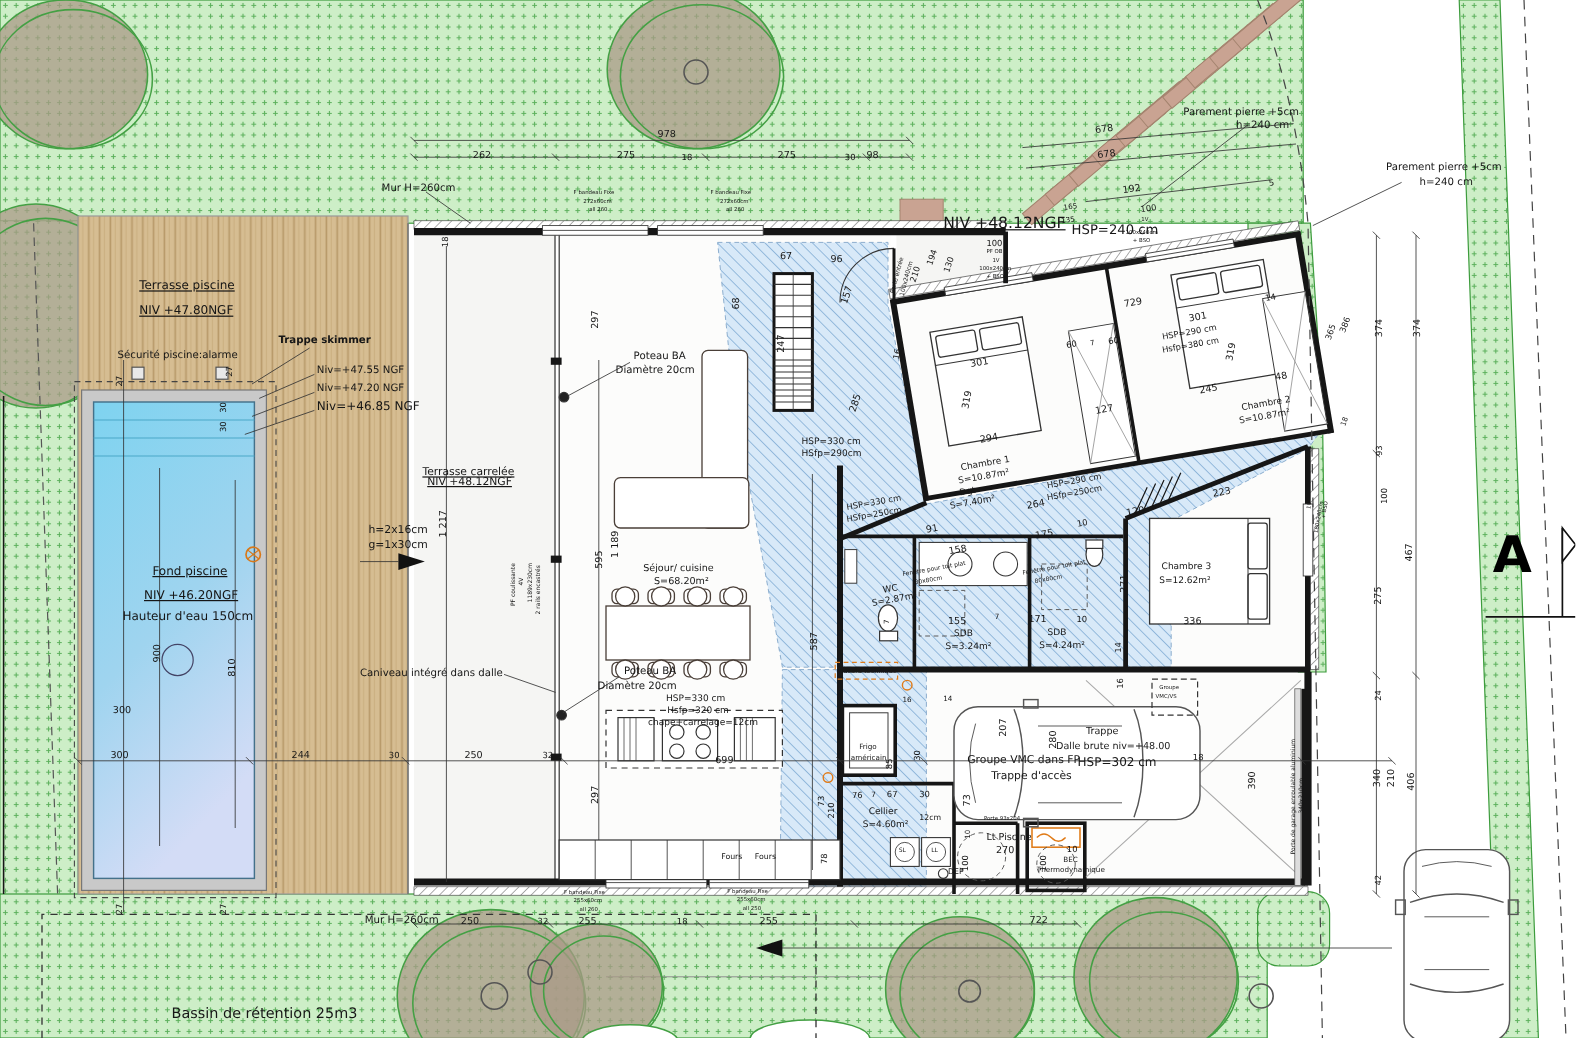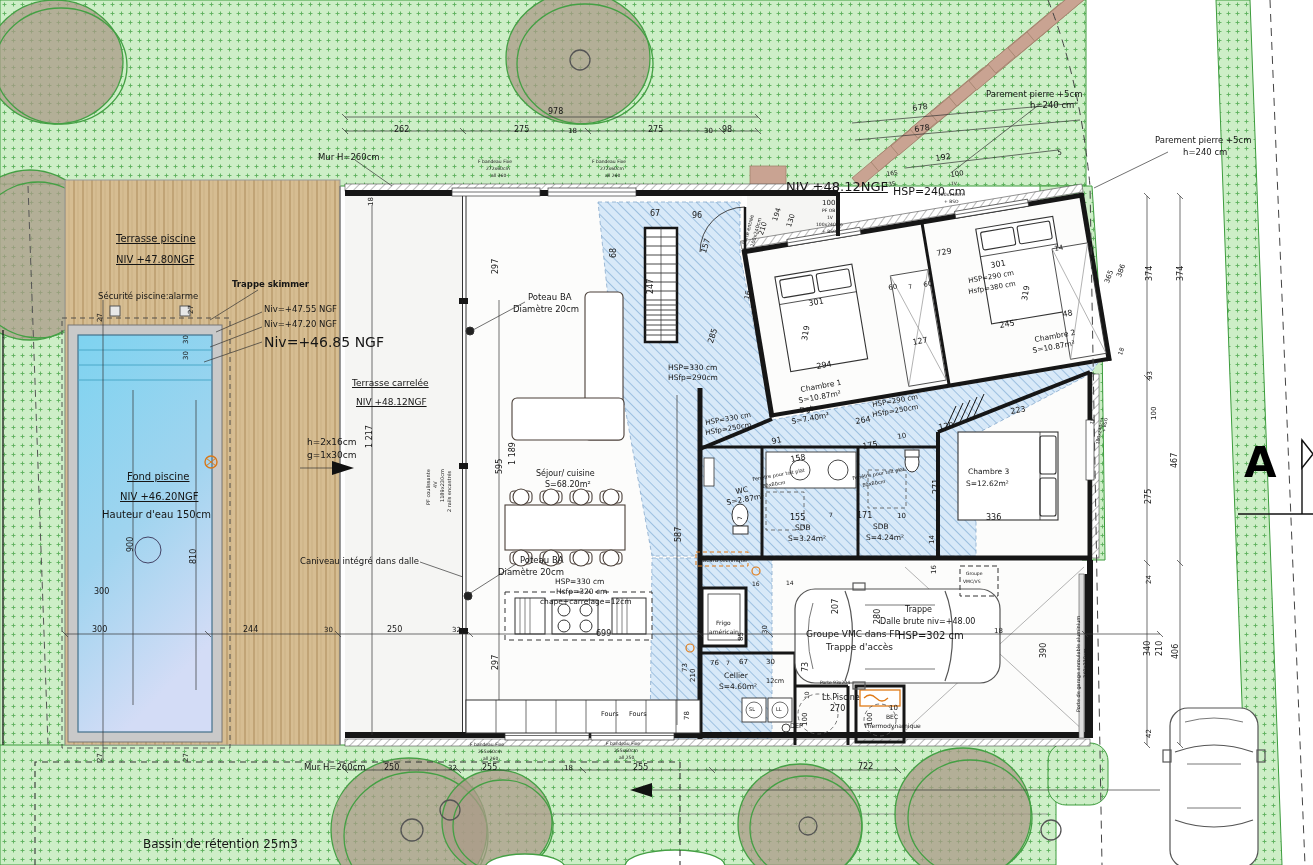--- a/index.html
+++ b/index.html
@@ -350,25 +350,25 @@
   </g>
 </svg>
 
 <div id="labels">
       <div class="lbl u" style="left: 116px; top: 234px; font-size: 10px;">Terrasse piscine</div>
       <div class="lbl u" style="left: 116px; top: 255px; font-size: 10px;">NIV +47.80NGF</div>
       <div class="lbl" style="left: 98px; top: 292px; font-size: 8.5px;">Sécurité piscine:alarme</div>
       <div class="lbl" style="left: 232px; top: 280px; font-size: 8.5px; font-weight: bold;">Trappe skimmer</div>
       <div class="lbl" style="left: 264px; top: 305px; font-size: 8.5px;">Niv=+47.55 NGF</div>
       <div class="lbl" style="left: 264px; top: 320px; font-size: 8.5px;">Niv=+47.20 NGF</div>
-      <div class="lbl" style="left: 264px; top: 335px; font-size: 14px;">Niv=+46.85 NGF</div>
+      <div class="lbl" style="left: 264px; top: 335px; font-size: 10px;">Niv=+46.85 NGF</div>
       <div class="lbl u" style="left: 127px; top: 472px; font-size: 10px;">Fond piscine</div>
       <div class="lbl u" style="left: 120px; top: 492px; font-size: 10px;">NIV +46.20NGF</div>
       <div class="lbl" style="left: 102px; top: 510px; font-size: 10px;">Hauteur d'eau 150cm</div>
-      <div class="lbl u" style="left: 352px; top: 379px; font-size: 9px;">Terrasse carrelée</div>
+      <div class="lbl u" style="left: 352px; top: 390px; font-size: 9px;">Terrasse carrelée</div>
       <div class="lbl u" style="left: 356px; top: 398px; font-size: 9px;">NIV +48.12NGF</div>
       <div class="lbl" style="left: 307px; top: 438px; font-size: 9px;">h=2x16cm</div>
       <div class="lbl" style="left: 307px; top: 451px; font-size: 9px;">g=1x30cm</div>
       <div class="lbl" style="left: 300px; top: 557px; font-size: 8.5px;">Caniveau intégré dans dalle</div>
       <div class="lbl" style="left: 528px; top: 293px; font-size: 8.5px;">Poteau BA</div>
       <div class="lbl" style="left: 513px; top: 305px; font-size: 8.5px;">Diamètre 20cm</div>
       <div class="lbl" style="left: 520px; top: 556px; font-size: 8.5px;">Poteau BA</div>
       <div class="lbl" style="left: 498px; top: 568px; font-size: 8.5px;">Diamètre 20cm</div>
       <div class="lbl" style="left: 536px; top: 470px; font-size: 8px;">Séjour/ cuisine</div>
       <div class="lbl" style="left: 545px; top: 481px; font-size: 8px;">S=68.20m²</div>

